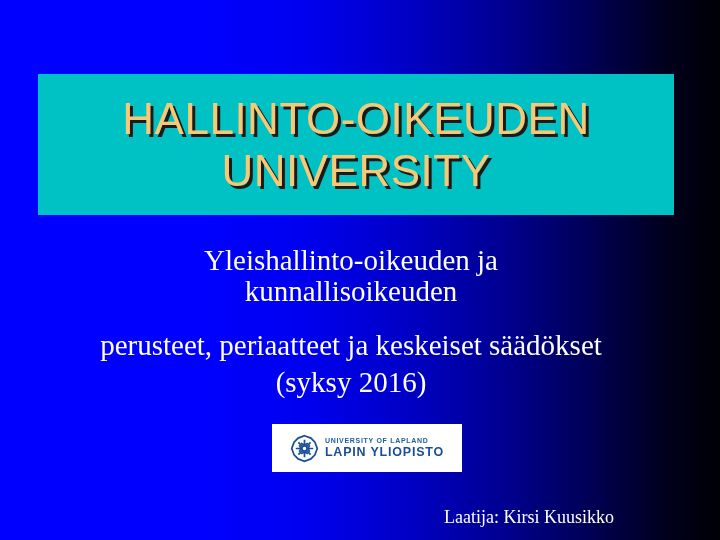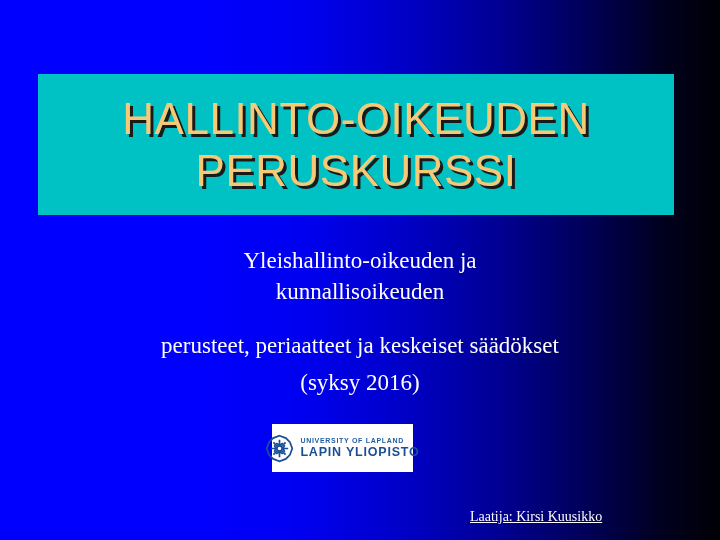--- a/index.html
+++ b/index.html
@@ -44,44 +44,44 @@
     font-weight: 400;
     letter-spacing: 0.5px;
     color: #f6c977;
     text-shadow: 3px 3px 0 #1a1a1a;
     white-space: nowrap;
   }
 
   
   #subtitle-block {
     position: absolute;
-    left: 60px;
+    left: 51px;
     top: 245px;
     width: 600px;
     text-align: center;
     color: #ffffff;
     font-family: "Liberation Serif", serif;
-    font-size: 23px;
+    font-size: 29px;
     line-height: 31px;
   }
   .sub-line { white-space: nowrap; }
   #sub-line-1 {
     max-width: 310px;
     margin: 0 auto;
     white-space: normal;
   }
   #sub-line-2 { margin-top: 23px; }
   #sub-line-3 { margin-top: 6px; text-align: center; }
 
   
   #logo-box {
     position: absolute;
     left: 272px;
     top: 424px;
-    width: 141px;
+    width: 190px;
     height: 48px;
     background: #ffffff;
     display: flex;
     align-items: center;
     justify-content: center;
     gap: 6px;
   }
   #logo-emblem { width: 29px; height: 29px; display: block; flex: none; }
   #logo-text {
     display: flex;
@@ -103,38 +103,37 @@
     font-weight: bold;
     letter-spacing: 0.8px;
     color: #1a4f96;
     white-space: nowrap;
     margin-top: 2px;
   }
 
   
   #author-line {
     position: absolute;
-    left: 470px;
+    left: 444px;
     top: 506px;
     color: #ffffff;
     font-family: "Liberation Serif", serif;
-    font-size: 14px;
+    font-size: 18px;
     line-height: 22px;
     white-space: nowrap;
-    text-decoration: underline;
   }
 </style>
 </head>
 <body>
 
 <div id="slide">
 
   <div id="title-banner">
     <div class="title-line">HALLINTO-OIKEUDEN</div>
-    <div class="title-line">PERUSKURSSI</div>
+    <div class="title-line">UNIVERSITY</div>
   </div>
 
   <div id="subtitle-block">
     <div id="sub-line-1" class="sub-line">Yleishallinto-oikeuden ja kunnallisoikeuden</div>
     <div id="sub-line-2" class="sub-line">perusteet, periaatteet ja keskeiset säädökset</div>
     <div id="sub-line-3" class="sub-line">(syksy 2016)</div>
   </div>
 
   <div id="logo-box">
     <svg id="logo-emblem" viewBox="0 0 100 100">

